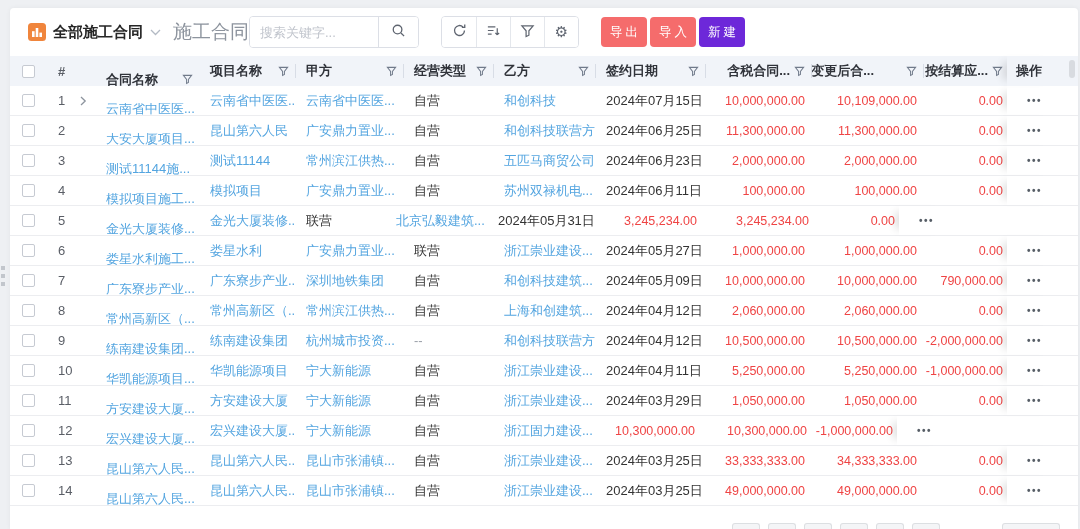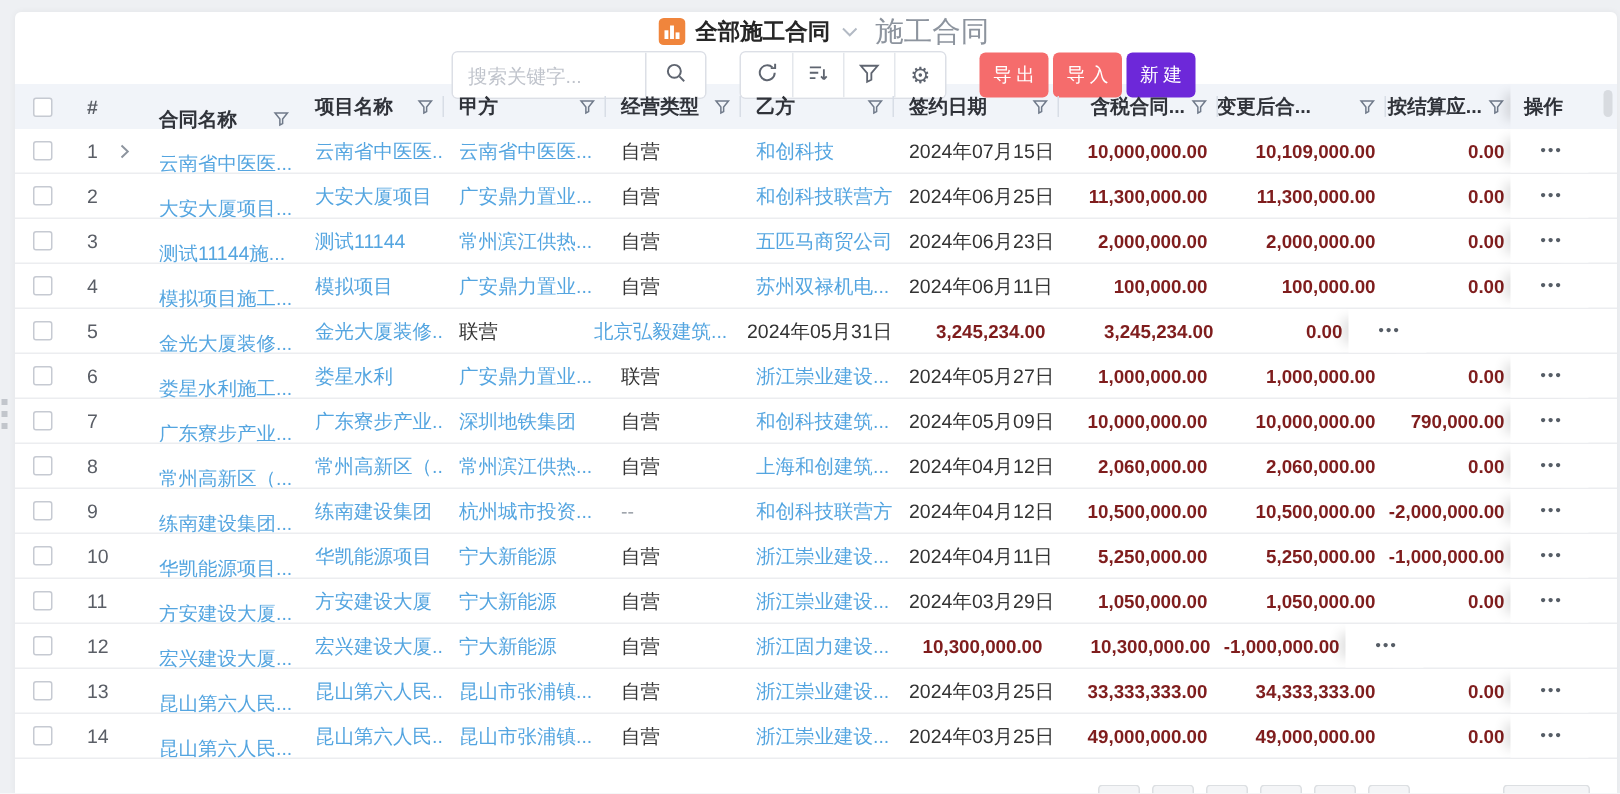--- a/index.html
+++ b/index.html
@@ -9,21 +9,21 @@
     background:#eef0f3;
     font-family:"Liberation Sans","DejaVu Sans",sans-serif;
     color:#333;
   }
   .card {
     position:absolute; left:10px; top:8px; right:2px; bottom:0;
     background:#fff; border-radius:4px 4px 0 0;
     box-shadow:0 0 5px rgba(0,0,0,.05);
   }
   
-  .toolbar { height:48px; display:flex; align-items:center; padding:0 8px 0 18px;flex-direction:column; }
+  .toolbar { height:48px; display:flex; align-items:center; padding:0 8px 0 18px; }
   .tb-left { display:flex; align-items:center; }
   .view-switcher { display:flex; align-items:center; gap:7px; cursor:pointer; }
   .org-icon svg { display:block; }
   .page-title { font-size:15px; font-weight:700; color:#262626; }
   .chev { color:#b3bac4; display:flex; }
   .crumb { font-size:19px; color:#8d949e; margin-left:12px; }
   
   .tb-right { display:flex; align-items:center; gap:22px; }
   .search-box { display:flex; height:32px; width:170px; border:1px solid #dcdfe6; border-radius:4px; overflow:hidden; background:#fff; }
   .search-input { border:none; outline:none; flex:1; min-width:0; padding:0 10px; font-size:13px; color:#333; font-family:inherit; }
@@ -54,21 +54,21 @@
   .col-project { width:96px; flex:0 0 96px; }
   .col-party_a { width:108px; flex:0 0 108px; }
   .col-biz_type { width:90px; flex:0 0 90px; }
   .col-party_b { width:102px; flex:0 0 102px; }
   .col-sign_date { width:110px; flex:0 0 110px; }
   .col-amount_with_tax { width:106px; flex:0 0 106px; justify-content:flex-end; }
   .col-amount_after_change { width:112px; flex:0 0 112px; justify-content:flex-end;gap:28px; }
   .col-amount_settlement { width:86px; flex:0 0 86px; justify-content:flex-end; margin-right:-3px; }
   .col-ops { width:52px; flex:0 0 52px; background:#fff; box-shadow:-10px 0 8px -6px rgba(0,0,0,.12); justify-content:center; }
   .tr-head .col-ops { background:#f1f4f9; justify-content:flex-start; padding-left:9px; }
-  .amt { font-size:12.5px; color:#7f1d1d;font-weight:bold; }
+  .amt { font-size:12.5px; color:#ef4444; }
   .link { color:#54a5e0; cursor:pointer; }
   .muted { color:#9aa0a8; }
   .checkbox { width:13px; height:13px; border:1px solid #c6cad2; border-radius:2px; background:#fff; display:inline-block; cursor:pointer; flex:0 0 auto; }
   .expand { display:flex; color:#8d949e; cursor:pointer; padding-right:2px; }
   .more-btn { color:#565d66; font-size:10px; font-weight:700; letter-spacing:1.5px; cursor:pointer; line-height:1; }
   
   .v-scroll-thumb { position:absolute; right:3px; top:52px; width:6px; height:18px; border-radius:3px; background:#d8dbe0; }
   .pager-stub { position:absolute; bottom:0; height:6px; background:#f4f5f7; border:1px solid #dcdfe2; border-bottom:none; border-radius:3px 3px 0 0; }
   .drag-handle { position:absolute; left:1px; top:266px; width:6px; display:flex; flex-direction:column; gap:4px; cursor:pointer; }
   .drag-handle i { width:4px; height:4px; background:#c2c6cc; display:block; }
@@ -273,21 +273,21 @@
     </div>
     <div class="td col-num">
       <span>2</span>
       <span class="expand" style="visibility: hidden;">
         <svg width="7" height="10" viewBox="0 0 7 10">
                 <path d="M1 1l4.2 4L1 9" fill="none" stroke="currentColor" stroke-width="1.3"></path>
               </svg>
       </span>
     </div>
     <div class="td col-contract link">大安大厦项目...</div>
-    <div class="td col-project link">大安大厦项目</div>
+    <div class="td col-project link">昆山第六人民</div>
     <div class="td col-party_a link">广安鼎力置业...</div>
     <div class="td col-biz_type">自营</div>
     <div class="td col-party_b link">和创科技联营方</div>
     <div class="td col-sign_date">2024年06月25日</div>
     <div class="td col-amount_with_tax amt">11,300,000.00</div>
     <div class="td col-amount_after_change amt">11,300,000.00</div>
     <div class="td col-amount_settlement amt">0.00</div>
     <div class="td col-ops">
       <span class="more-btn">•••</span>
     </div>

